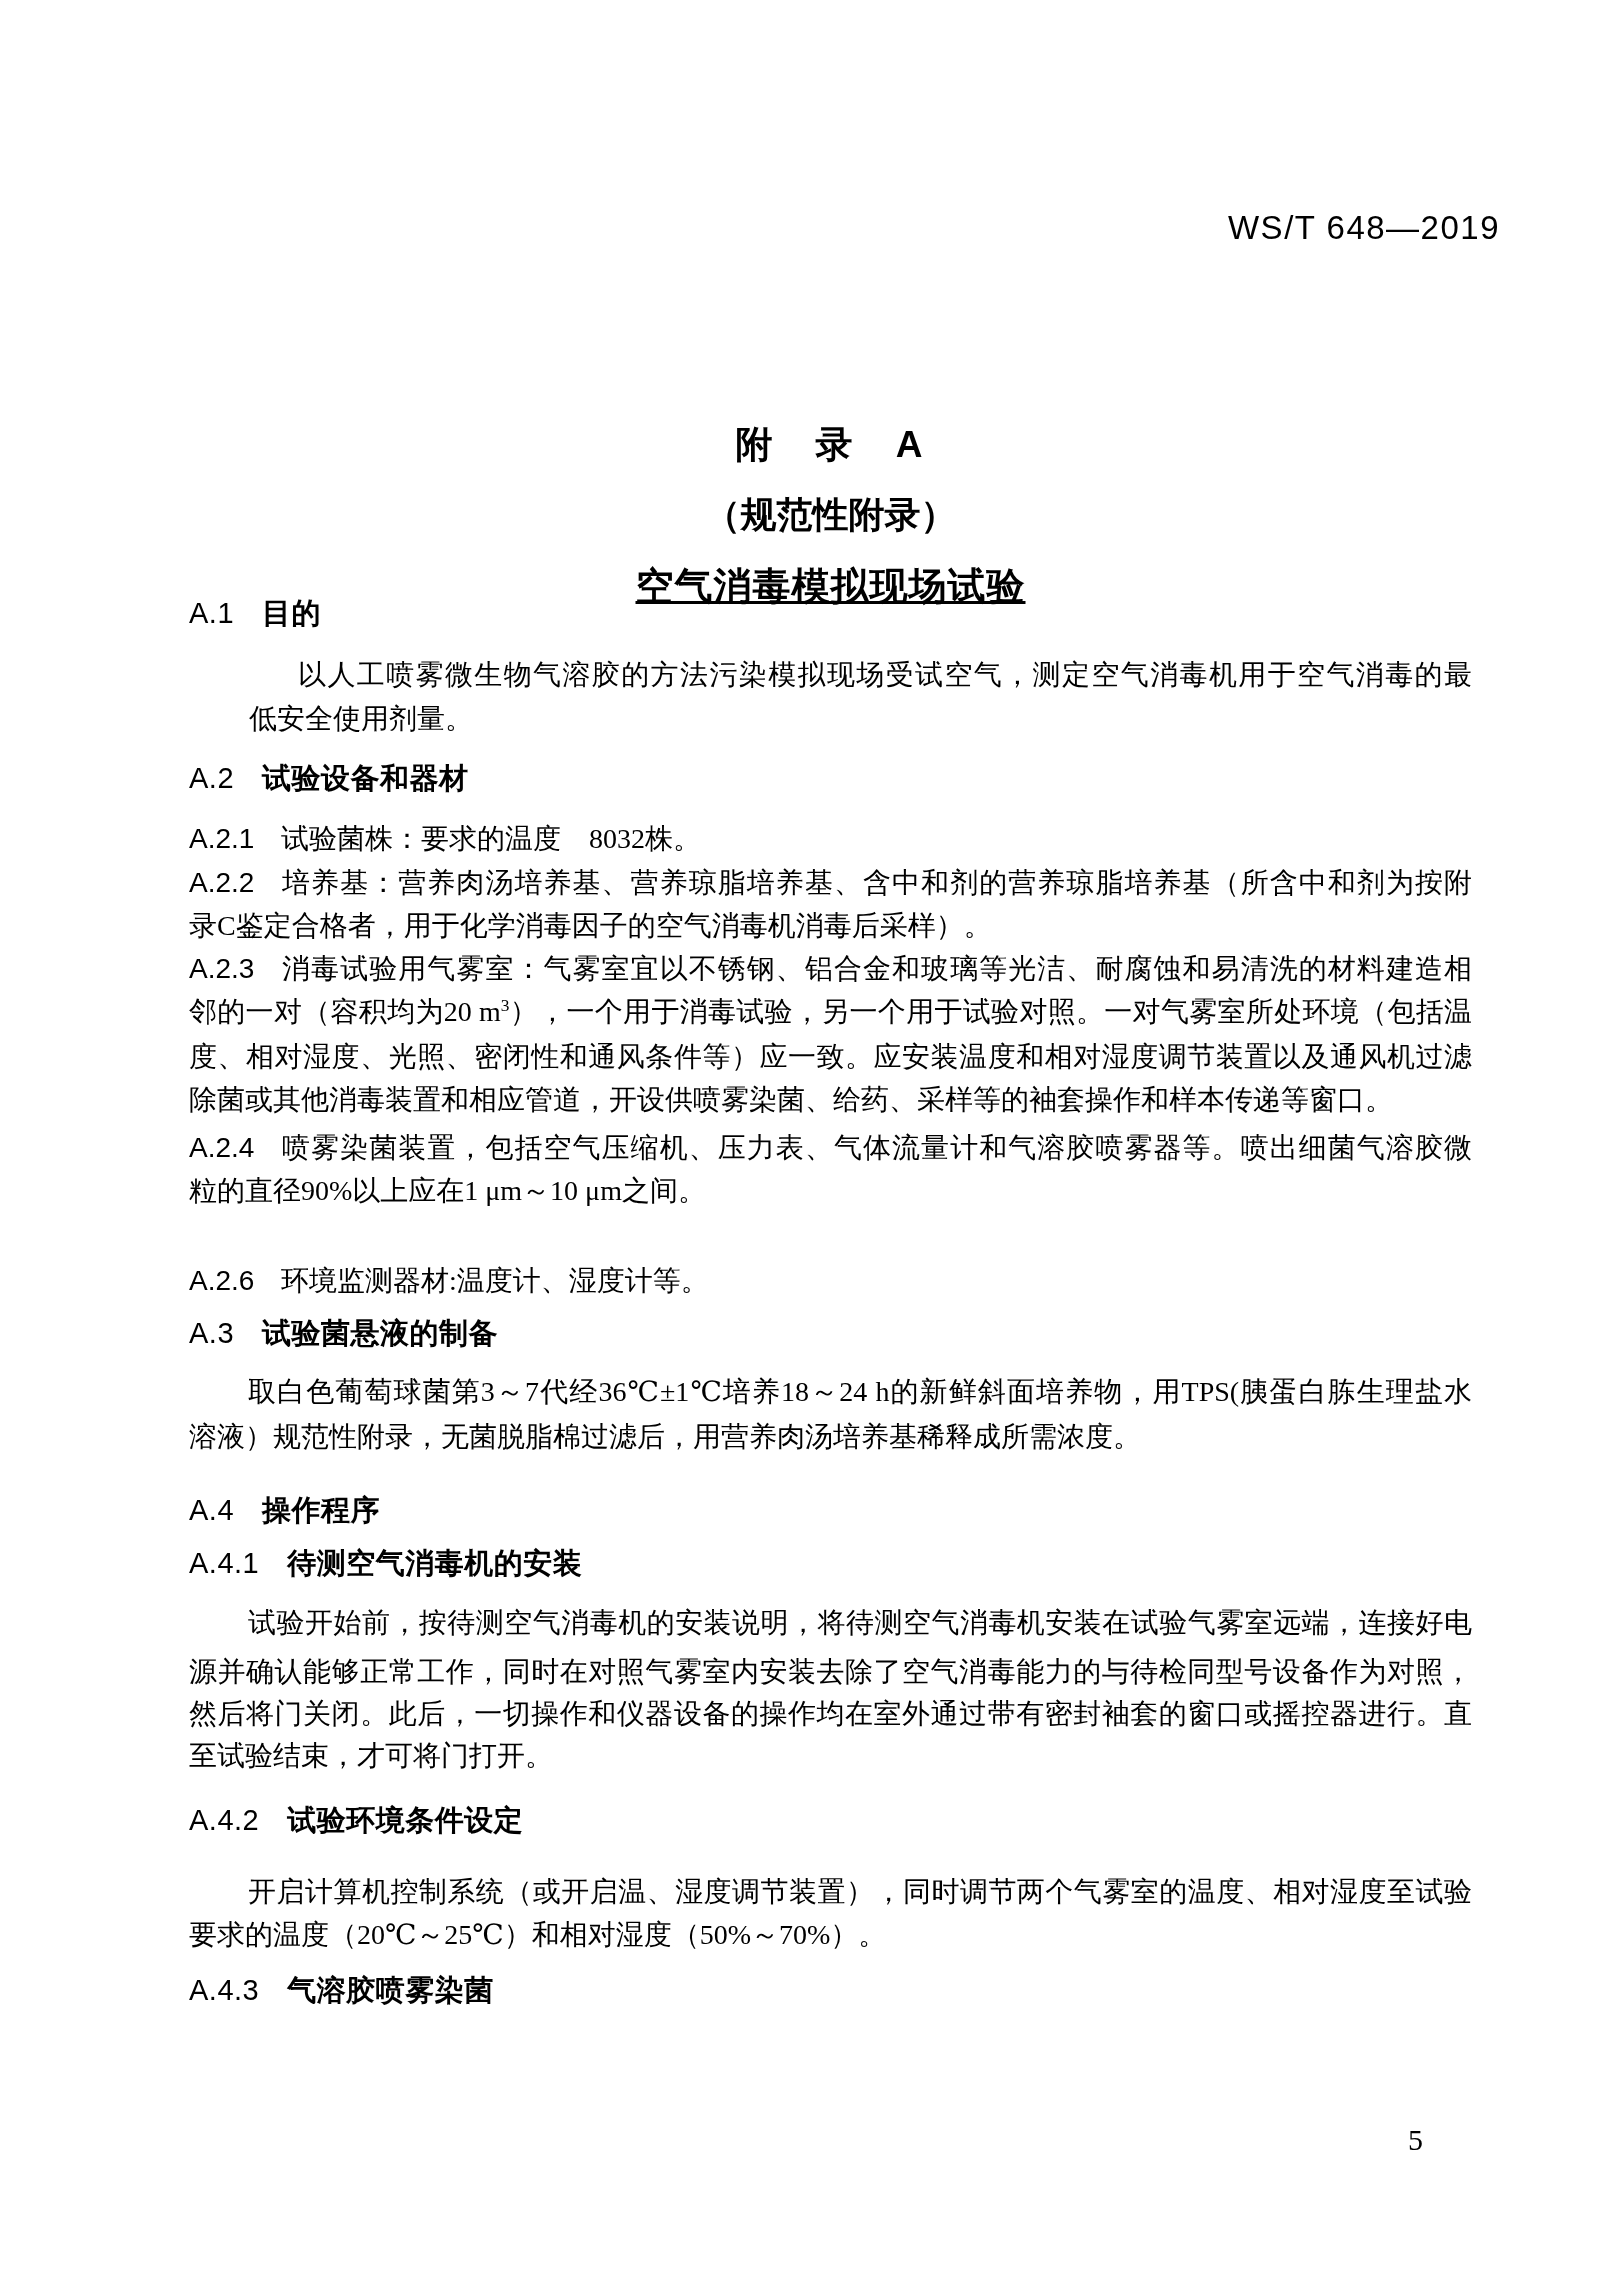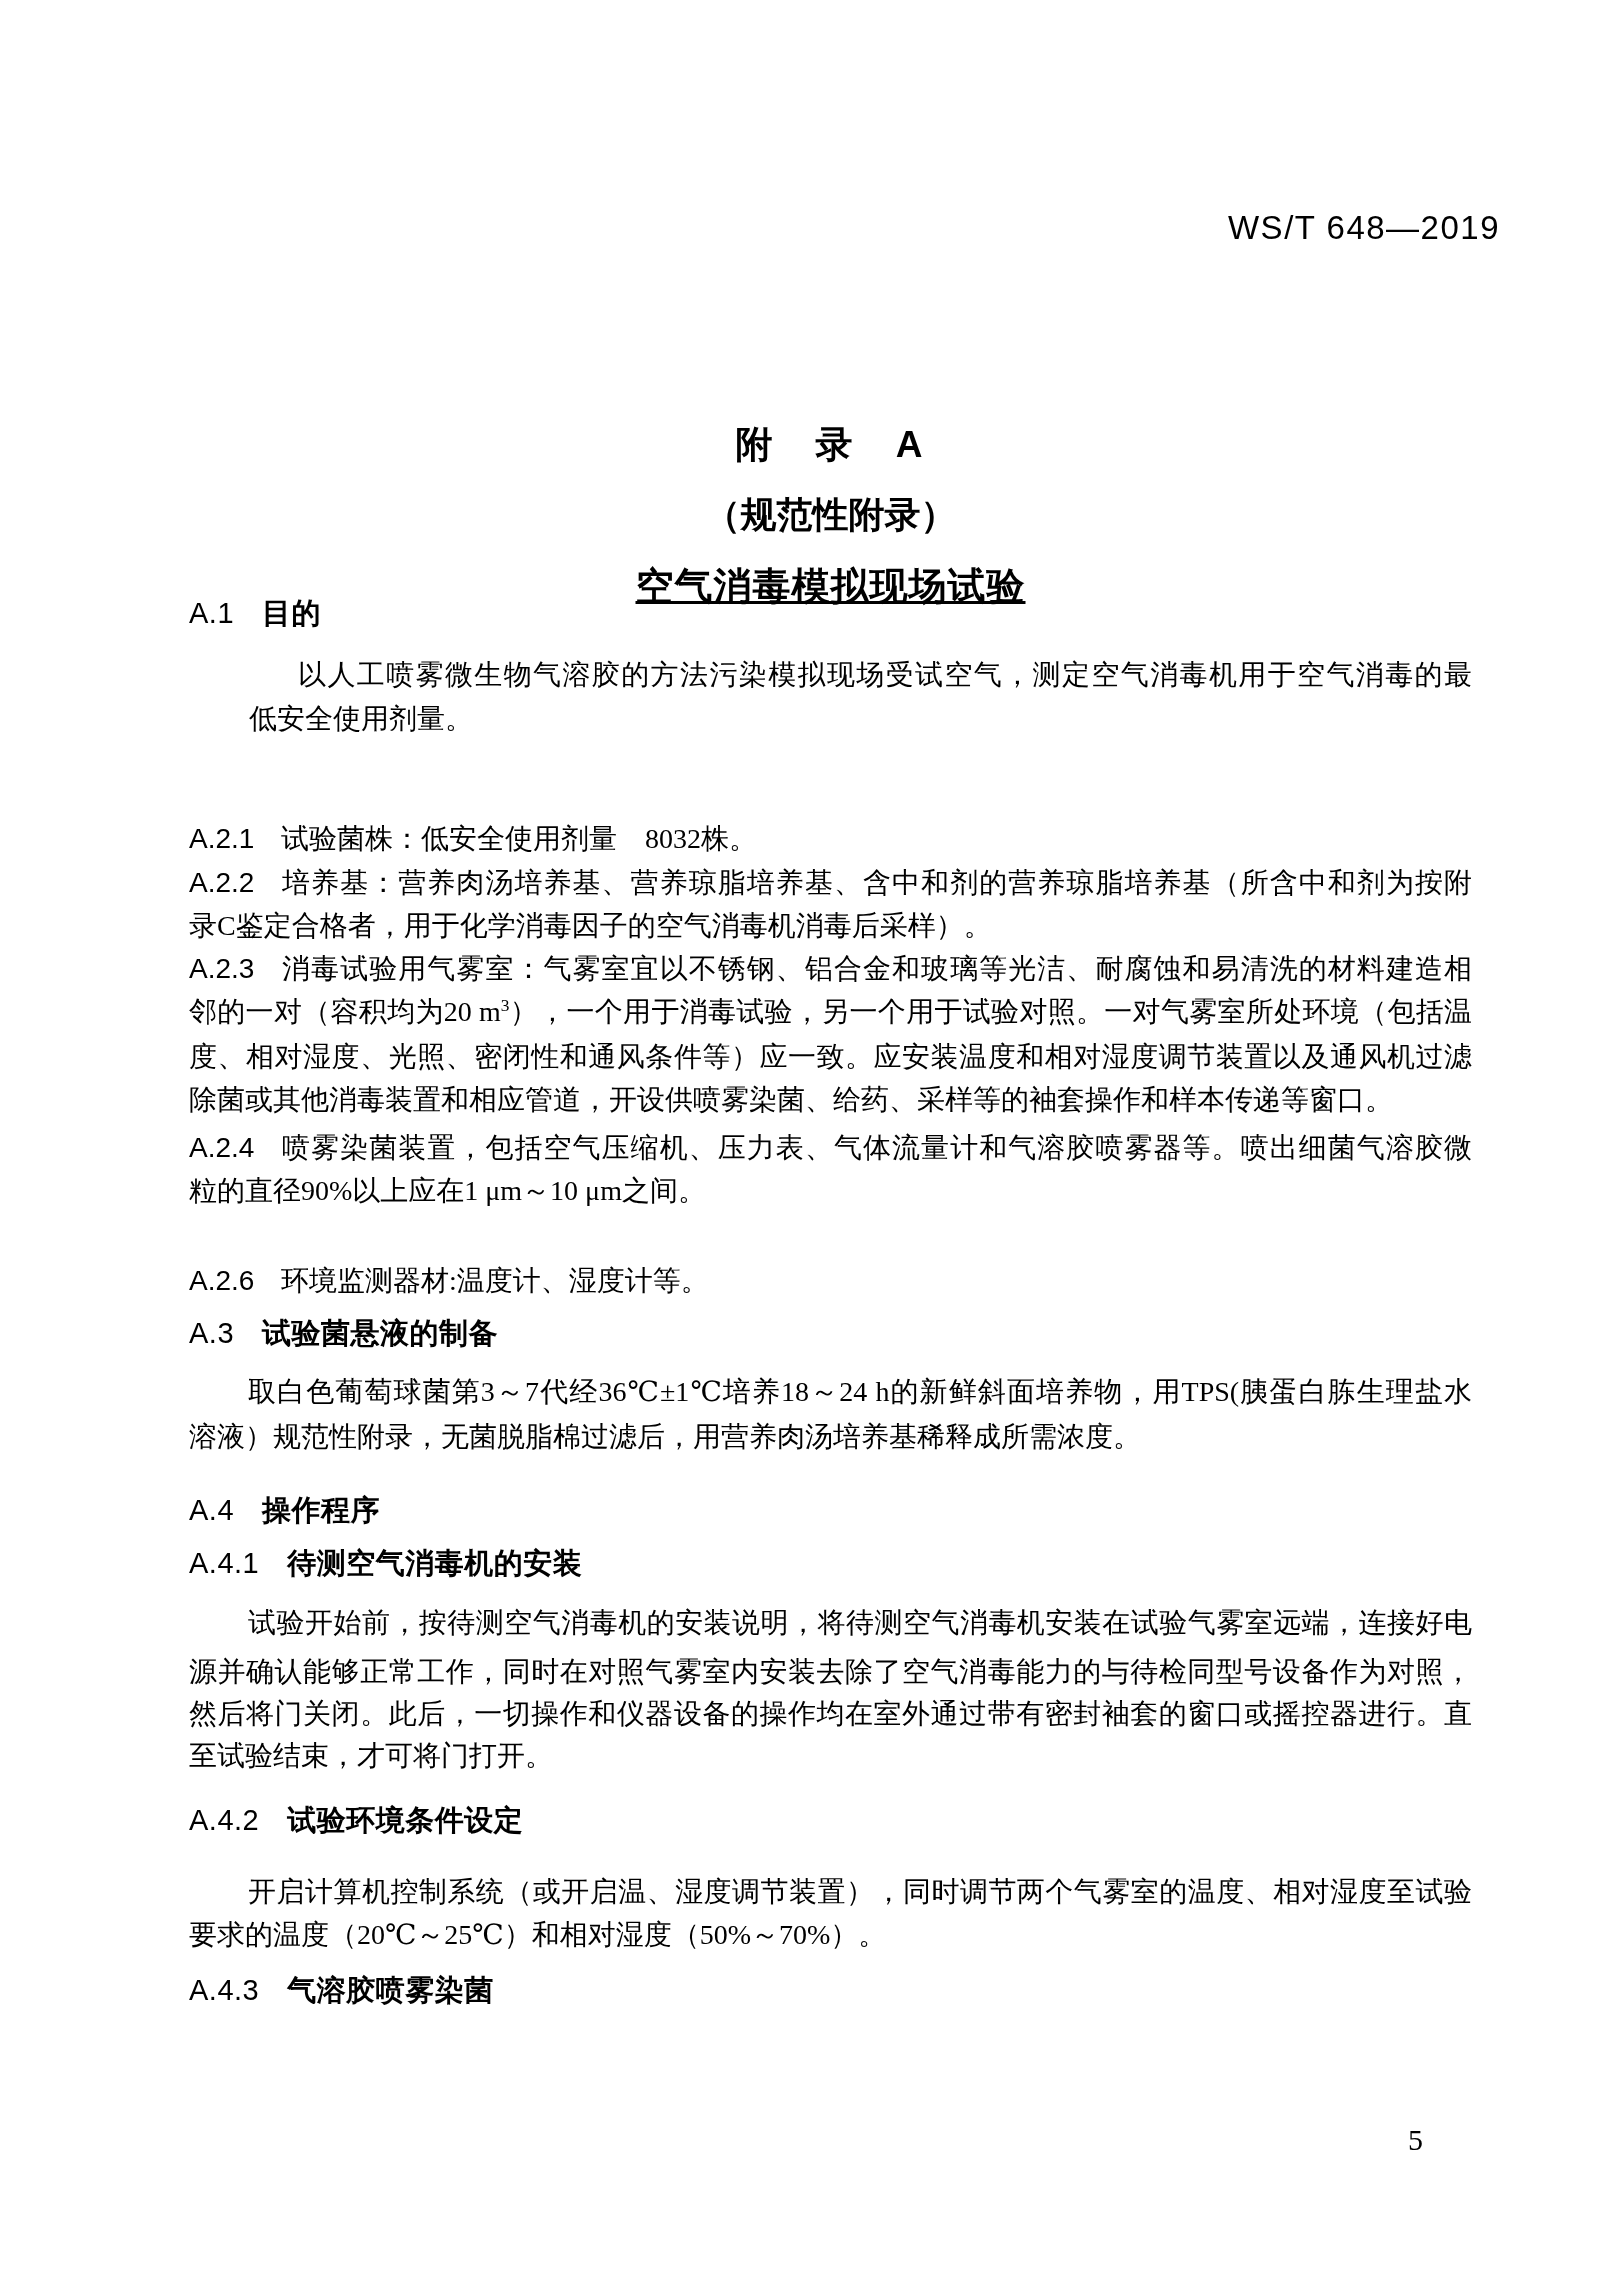--- a/index.html
+++ b/index.html
@@ -84,23 +84,26 @@
   <div class="title-line t1">附　录　A</div>
   <div class="title-line t2">（规范性附录）</div>
   <div class="title-line t3">空气消毒模拟现场试验</div>
 
   <div class="line h2" style="top:595px">
     <span class="num">A.1</span><span>目的</span>
   </div>
   <div class="line j" style="top:657px;left:298px;width:1174px">以人工喷雾微生物气溶胶的方法污染模拟现场受试空气，测定空气消毒机用于空气消毒的最</div>
   <div class="line" style="top:701px;left:249px">低安全使用剂量。</div>
 
+  <div class="line h2" style="top:760px">
+    <span class="num">A.2</span><span>试验设备和器材</span>
+  </div>
 
   <div class="line" style="top:821px">
-    <span class="num">A.2.1</span><span>试验菌株：低安全使用剂量　8032株。</span>
+    <span class="num">A.2.1</span><span>试验菌株：要求的温度　8032株。</span>
   </div>
 
   <div class="line j" style="top:865px">
     <span class="num">A.2.2</span><span>培养基：营养肉汤培养基、营养琼脂培养基、含中和剂的营养琼脂培养基（所含中和剂为按附</span>
   </div>
   <div class="line" style="top:908px">录C鉴定合格者，用于化学消毒因子的空气消毒机消毒后采样）。</div>
 
   <div class="line j" style="top:951px">
     <span class="num">A.2.3</span><span>消毒试验用气雾室：气雾室宜以不锈钢、铝合金和玻璃等光洁、耐腐蚀和易清洗的材料建造相</span>
   </div>

